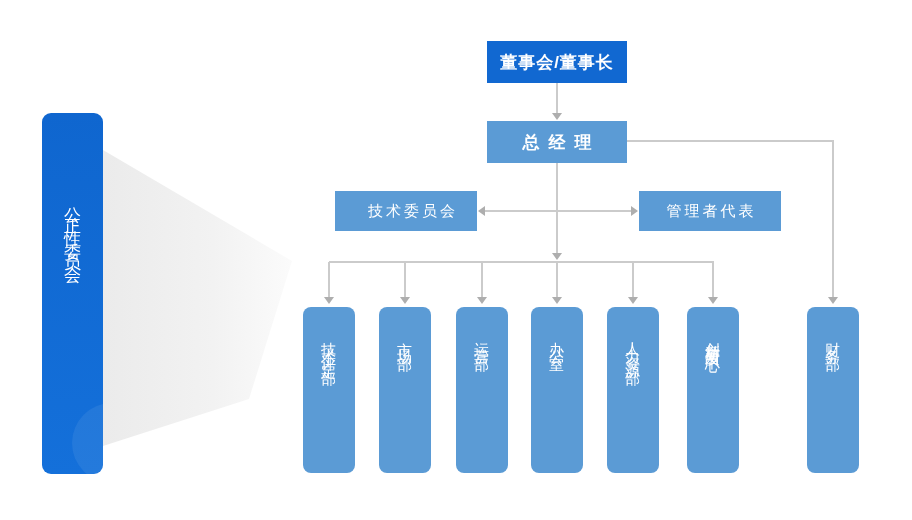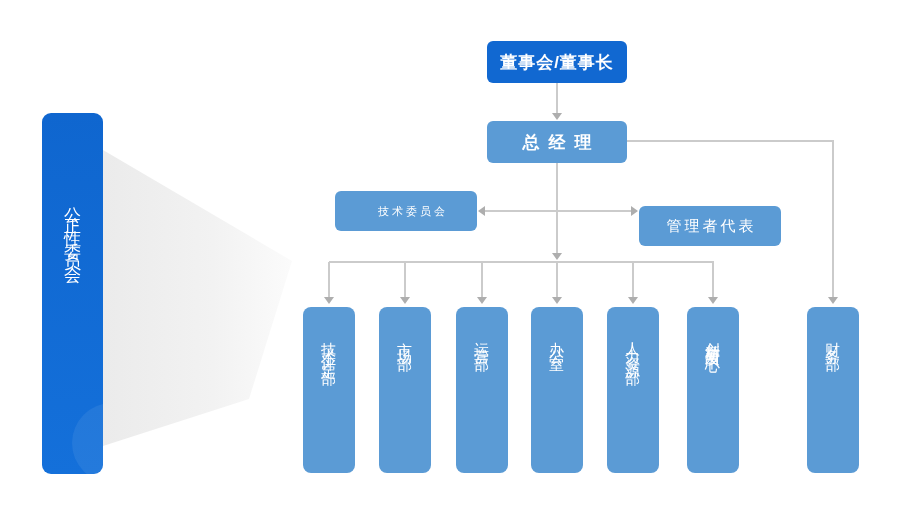--- a/index.html
+++ b/index.html
@@ -37,28 +37,28 @@
   .hline,.vline{position:absolute;background:var(--connector);}
   .hline{height:1.5px;}
   .vline{width:1.5px;}
   .arr{position:absolute;width:0;height:0;}
   .arr.down{border-left:5px solid transparent;border-right:5px solid transparent;border-top:7px solid var(--arrowhead);}
   .arr.left{border-top:5px solid transparent;border-bottom:5px solid transparent;border-right:7px solid var(--arrowhead);}
   .arr.right{border-top:5px solid transparent;border-bottom:5px solid transparent;border-left:7px solid var(--arrowhead);}
   
   .node{
     position:absolute;color:#fff;display:flex;align-items:center;justify-content:center;
-    border-radius:6px;white-space:nowrap;
+    border-radius:0;white-space:nowrap;
   }
   .node-dark{background:var(--primary-dark);}
   .node-light{background:var(--primary-light);text-align:center;}
   .node-board{left:487px;top:41px;width:140px;height:42px;font-size:17px;font-weight:bold;letter-spacing:1px;}
   .node-gm{left:487px;top:121px;width:140px;height:42px;font-size:17px;font-weight:bold;letter-spacing:9px;padding-left:9px;box-sizing:border-box;}
-  .node-tech{left:335px;top:191px;width:142px;height:40px;font-size:11px;letter-spacing:3px;padding-left:14px;box-sizing:border-box;}
-  .node-rep{left:639px;top:191px;width:142px;height:40px;font-size:15px;letter-spacing:3px;padding-left:3px;box-sizing:border-box;margin-top:15px;}
+  .node-tech{left:335px;top:191px;width:142px;height:40px;font-size:15px;letter-spacing:3px;padding-left:14px;box-sizing:border-box;}
+  .node-rep{left:639px;top:191px;width:142px;height:40px;font-size:15px;letter-spacing:3px;padding-left:3px;box-sizing:border-box;}
   
   .dept{
     position:absolute;top:307px;width:52px;height:166px;border-radius:8px;
     background:var(--primary-light);color:#fff;
     display:flex;justify-content:center;align-items:flex-start;
   }
   .dept .v-label{
     writing-mode:vertical-lr;text-orientation:upright;
     font-size:15px;letter-spacing:7px;line-height:1;padding-top:23px;
   }

